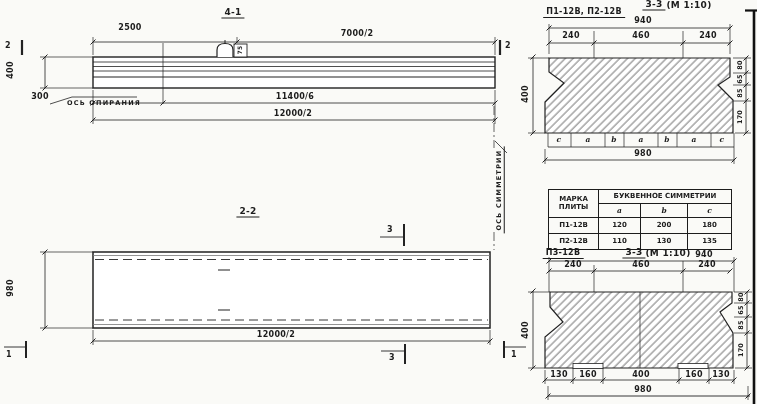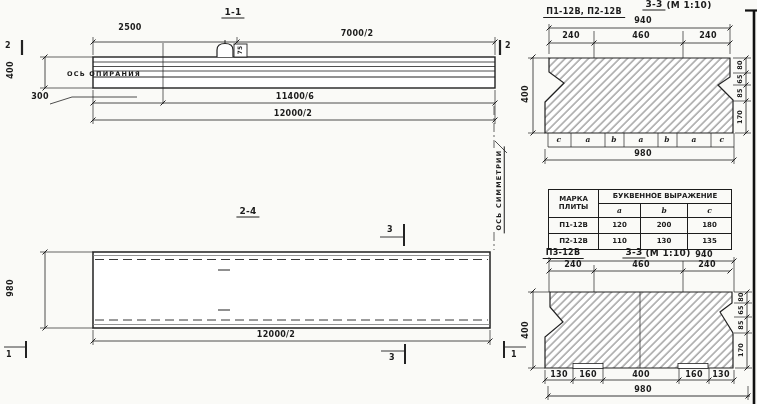--- a/index.html
+++ b/index.html
@@ -174,33 +174,33 @@
     <line x1="545" y1="380" x2="734" y2="380" stroke-width="0.8"></line>
     <path d="M545,370V384 M573,368V384 M603,368V384 M679,368V384 M709,368V384 M734,370V384" stroke-width="0.7"></path>
     <path d="M542.5,382.5l5,-5 M570.5,382.5l5,-5 M600.5,382.5l5,-5 M676.5,382.5l5,-5 M706.5,382.5l5,-5 M731.5,382.5l5,-5" stroke-width="1"></path>
 
     <line x1="548" y1="396" x2="750" y2="396" stroke-width="0.9"></line>
     <path d="M548,386V400 M748,386V400" stroke-width="0.7"></path>
     <path d="M545.5,398.5l5,-5 M745.5,398.5l5,-5" stroke-width="1"></path>
   </g>
 </svg>
 
-  <span class="lbl ttl u" style="left:233px;top:13px">1-1</span>
+  <span class="lbl ttl u" style="left:233px;top:13px">4-1</span>
   <span class="lbl" style="left:130px;top:28px">2500</span>
   <span class="lbl" style="left:357px;top:34px">7000/2</span>
   <span class="lbl" style="left:8px;top:46px">2</span>
   <span class="lbl" style="left:508px;top:46px">2</span>
   <span class="lbl rot" style="left:11px;top:70px">400</span>
   <span class="lbl" style="left:40px;top:97px">300</span>
-  <span class="lbl sp" style="left:104px;top:74px">ОСЬ ОПИРАНИЯ</span>
+  <span class="lbl sp" style="left:104px;top:103px">ОСЬ ОПИРАНИЯ</span>
   <span class="lbl" style="left:295px;top:97px">11400/6</span>
   <span class="lbl" style="left:293px;top:114px">12000/2</span>
   <span class="lbl rot" style="left:240px;top:50px;font-size:6px">75</span>
 
-  <span class="lbl ttl u" style="left:248px;top:212px">2-4</span>
+  <span class="lbl ttl u" style="left:248px;top:212px">2-2</span>
   <span class="lbl" style="left:390px;top:230px">3</span>
   <span class="lbl rot" style="left:11px;top:288px">980</span>
   <span class="lbl" style="left:276px;top:335px">12000/2</span>
   <span class="lbl" style="left:392px;top:358px">3</span>
   <span class="lbl" style="left:9px;top:355px">1</span>
   <span class="lbl" style="left:514px;top:355px">1</span>
   <span class="lbl rot sp u" style="left:500px;top:190px">ОСЬ СИММЕТРИИ</span>
 
   <span class="lbl u" style="left:584px;top:13px">П1-12В, П2-12В</span>
   <span class="lbl ttl u" style="left:654px;top:5px">3-3</span>
@@ -226,21 +226,21 @@
   <table class="vals">
     <colgroup>
         <col style="width:50px">
         <col style="width:42px">
         <col style="width:47px">
         <col style="width:44px">
       </colgroup>
     <tbody>
         <tr>
       <td rowspan="2" style="height:27px">МАРКА ПЛИТЫ</td>
-      <td colspan="3">БУКВЕННОЕ ВЫРАЖЕНИЕ</td>
+      <td colspan="3">БУКВЕННОЕ СИММЕТРИИ</td>
     </tr>
     <tr>
       <td class="it">a</td>
       <td class="it">b</td>
       <td class="it">c</td>
     </tr>
     <tr>
       <td style="height:15px">П1-12В</td>
       <td>120</td>
       <td>200</td>

